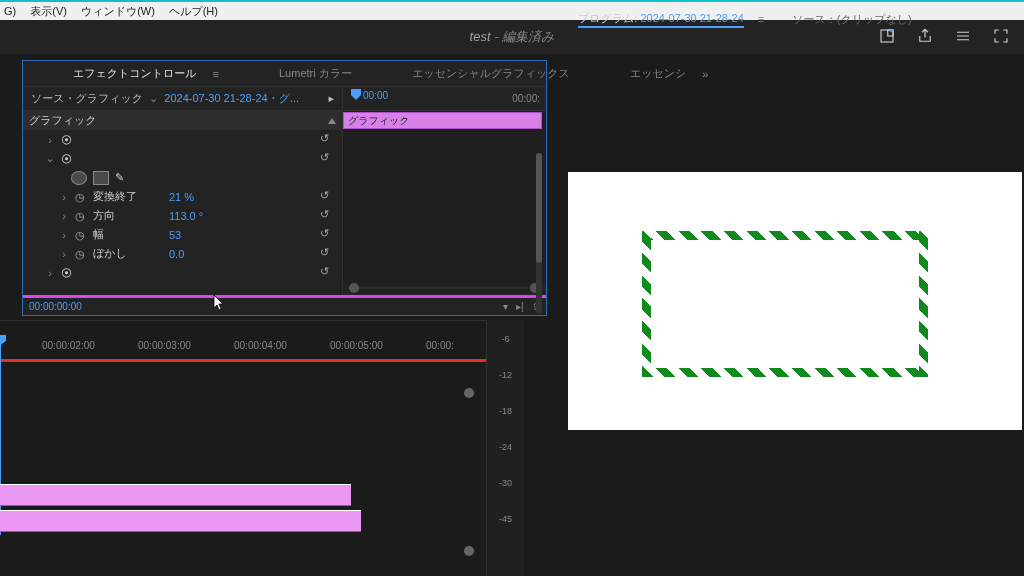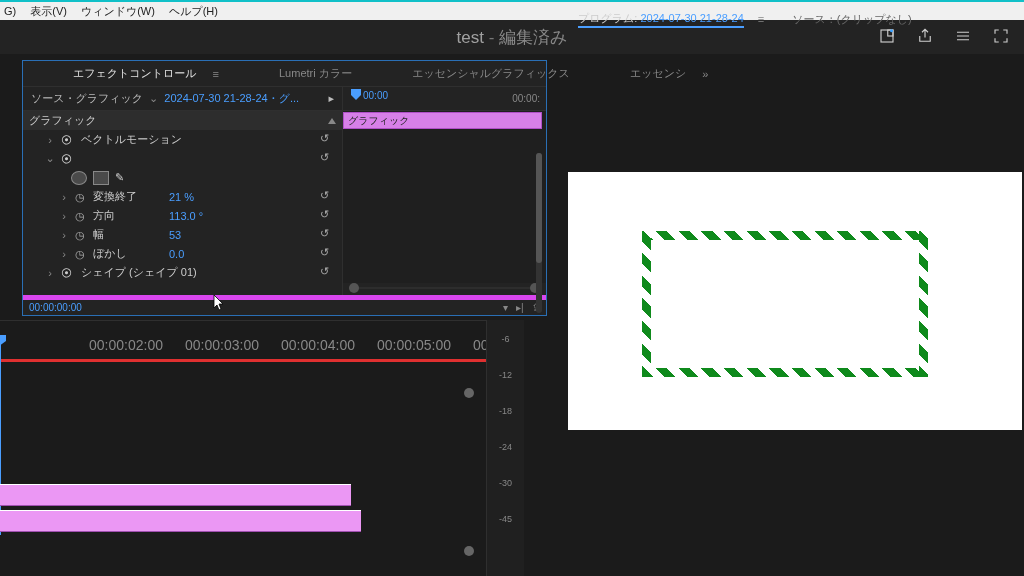--- a/index.html
+++ b/index.html
@@ -1,20 +1,20 @@
 <!DOCTYPE html>
 <html><head>
 <meta charset="utf-8">
 <style>
   * { box-sizing: border-box; margin: 0; padding: 0; font-family: "Segoe UI", Meiryo, sans-serif; }
   body { width: 1024px; height: 576px; background: #1b1b1b; color: #bcbcbc; font-size: 12px; overflow: hidden; position: relative; }
   .menubar { height: 20px; background: #f0f0f0; border-top: 2px solid #10c0c8; color: #222; display: flex; align-items: center; padding: 0 4px; gap: 14px; font-size: 11px; }
   .menubar span { cursor: default; }
   .titlebar { height: 34px; background: #232323; display: flex; align-items: center; position: relative; }
-  .titlebar .title { position: absolute; left: 50%; transform: translateX(-50%); color: #a0a0a0; font-size: 17px; }
+  .titlebar .title { position: absolute; left: 50%; transform: translateX(-50%); color: #a0a0a0; font-size: 13px; font-style: italic; }
   .titlebar .icons { margin-left: auto; display: flex; gap: 20px; padding-right: 14px; }
   .titlebar .icons svg { width: 18px; height: 18px; fill: none; stroke: #cfcfcf; stroke-width: 1.5; }
   
   .fx-panel { width: 525px; height: 256px; background: #232323; border: 1px solid #2a6fb5; margin: 6px 0 0 22px; display: flex; flex-direction: column; position: relative; }
   .fx-tabs { height: 26px; display: flex; align-items: center; border-bottom: 1px solid #2f2f2f; padding: 0 6px; gap: 16px; font-size: 11px; }
   .fx-tabs .tab { color: #888; white-space: nowrap; margin-left: 44px; }
   .fx-tabs .tab.active { color: #e0e0e0; }
   .fx-tabs .hamb { width: 16px; color: #888; }
   .fx-tabs .more { margin-left: auto; color: #888; }
   .fx-body { flex: 1; display: flex; overflow: hidden; }
@@ -39,21 +39,21 @@
   .mask-icons .shape { width: 16px; height: 14px; border: 1px solid #888; background: #4a4a4a; }
   .mask-icons .shape.ellipse { border-radius: 50%; }
   .mask-icons .pen { color: #ccc; }
   .fx-right { flex: 1; display: flex; flex-direction: column; }
   .tl-head { height: 24px; border-bottom: 1px solid #2f2f2f; display: flex; align-items: center; position: relative; font-size: 10px; color: #888; text-align: right; }
   .tl-head .playhead { position: absolute; left: 8px; top: 2px; color: #4a9eff; display: flex; align-items: center; gap: 2px; }
   .tl-head .playhead svg { fill: #4a9eff; }
   .tl-head .end { position: absolute; right: 6px; }
   .tl-body { flex: 1; position: relative; background: #1f1f1f; }
   .tl-clip { position: absolute; left: 0; top: 1px; right: 4px; height: 17px; background: #d780e8; border: 1px solid #b050c8; color: #222; font-size: 10px; padding: 1px 4px; }
-  .fx-foot { height: 20px; border-top: 5px solid #d946ef; display: flex; align-items: center; padding: 0 6px; font-size: 10px; }
+  .fx-foot { height: 20px; border-top: 3px solid #d946ef; display: flex; align-items: center; padding: 0 6px; font-size: 10px; }
   .fx-foot .tc { color: #4a9eff; }
   .fx-foot .icons { margin-left: auto; display: flex; gap: 8px; color: #888; }
   .zoom-sl { height: 10px; position: relative; margin: 0 6px 2px; }
   .zoom-sl .track { height: 2px; background: #2d2d2d; position: absolute; top: 4px; left: 0; right: 0; }
   .zoom-sl .knob { width: 10px; height: 10px; background: #555; border-radius: 50%; position: absolute; top: 0; }
   
   .prog-panel { flex: 1; margin: 6px 6px 4px 12px; display: flex; flex-direction: column; }
   .prog-tabs { height: 26px; display: flex; align-items: center; gap: 14px; font-size: 11px; padding: 0 6px; }
   .prog-tabs .ptab { color: #ccc; }
   .prog-tabs .ptab.active { border-bottom: 2px solid #4a9eff; }
@@ -63,21 +63,21 @@
   .viewer { margin-top: 140px; width: 454px; height: 258px; background: #fff; position: relative; align-self: center; }
   .gbox { position: absolute; left: 74px; top: 59px; width: 286px; height: 146px; }
   .gbox .edge { position: absolute; background: repeating-linear-gradient(45deg, #0f8a1c 0 8px, #fff 8px 16px); }
   .gbox .top, .gbox .bot { left: 0; right: 0; height: 9px; }
   .gbox .top { top: 0; } .gbox .bot { bottom: 0; }
   .gbox .lft, .gbox .rgt { top: 0; bottom: 0; width: 9px; }
   .gbox .lft { left: 0; } .gbox .rgt { right: 0; }
   
   .timeline { position: absolute; left: 0; right: 538px; top: 320px; bottom: 0; background: #1b1b1b; }
   .ruler-area { height: 48px; border-top: 1px solid #2f2f2f; position: relative; }
-  .ruler { height: 20px; display: flex; align-items: center; font-size: 14px; color: #888; position: relative; margin-top: 14px; margin-left: 47px; }
+  .ruler { height: 20px; display: flex; align-items: center; font-size: 10px; color: #888; position: relative; margin-top: 14px; }
   .ruler span { position: absolute; }
   .red-line { position: absolute; left: 0; right: 0; height: 3px; background: #e03030; top: 38px; }
   .play-mark { position: absolute; left: 0; top: 14px; width: 1px; height: 200px; background: #4a9eff; }
   .play-mark::before { content: ""; position: absolute; top: 0; left: -5px; width: 11px; height: 10px; background: #4a9eff; clip-path: polygon(0 0, 100% 0, 100% 60%, 50% 100%, 0 60%); }
   .tracks { position: absolute; top: 62px; left: 0; right: 0; bottom: 0; }
   .track-knob { position: absolute; right: 12px; width: 10px; height: 10px; background: #666; border-radius: 50%; }
   .clip-bar { position: absolute; height: 22px; left: 0; }
   .clip-bar .inner { position: absolute; inset: 0; background: #eb97f4; border-top: 1px solid #fff; border-bottom: 1px solid #a050b0; }
   
   .audio-meter { position: absolute; right: 500px; top: 320px; bottom: 0; width: 38px; background: #202020; border-left: 1px solid #2f2f2f; display: flex; flex-direction: column; align-items: center; padding-top: 14px; font-size: 9px; color: #888; gap: 26px; }
@@ -139,21 +139,20 @@
         <span style="margin-left:auto">▸</span>
       </div>
       <div class="fx-rows">
         <div class="fx-row head">
           <span class="label">グラフィック</span>
           <span style="color:#888" class="tri-up"></span>
         </div>
         <div class="fx-row ind1">
           <span class="tw">›</span>
           <span class="eye">⦿</span>
-          <span class="label">ベクトルモーション</span>
           <span class="reset">↺</span>
         </div>
         <div class="fx-row ind1">
           <span class="tw">⌄</span>
           <span class="eye">⦿</span>
           <span class="reset">↺</span>
         </div>
         <div class="fx-row ind3">
           <div class="mask-icons">
             <div class="shape ellipse"></div>
@@ -185,21 +184,20 @@
         <div class="fx-row ind2">
           <span class="tw">›</span>
           <span class="sw">◷</span>
           <span class="label" style="flex:0 0 70px">ぼかし</span>
           <span class="value">0.0</span>
           <span class="reset">↺</span>
         </div>
         <div class="fx-row ind1">
           <span class="tw">›</span>
           <span class="eye">⦿</span>
-          <span class="label">シェイプ (シェイプ 01)</span>
           <span class="reset">↺</span>
         </div>
       </div>
     </div>
     <div class="fx-right">
       <div class="tl-head">
         <div class="playhead">
           <svg width="10" height="12" viewBox="0 0 10 12">
               <path d="M0 0h10v6l-5 5-5-5z"></path>
             </svg>

